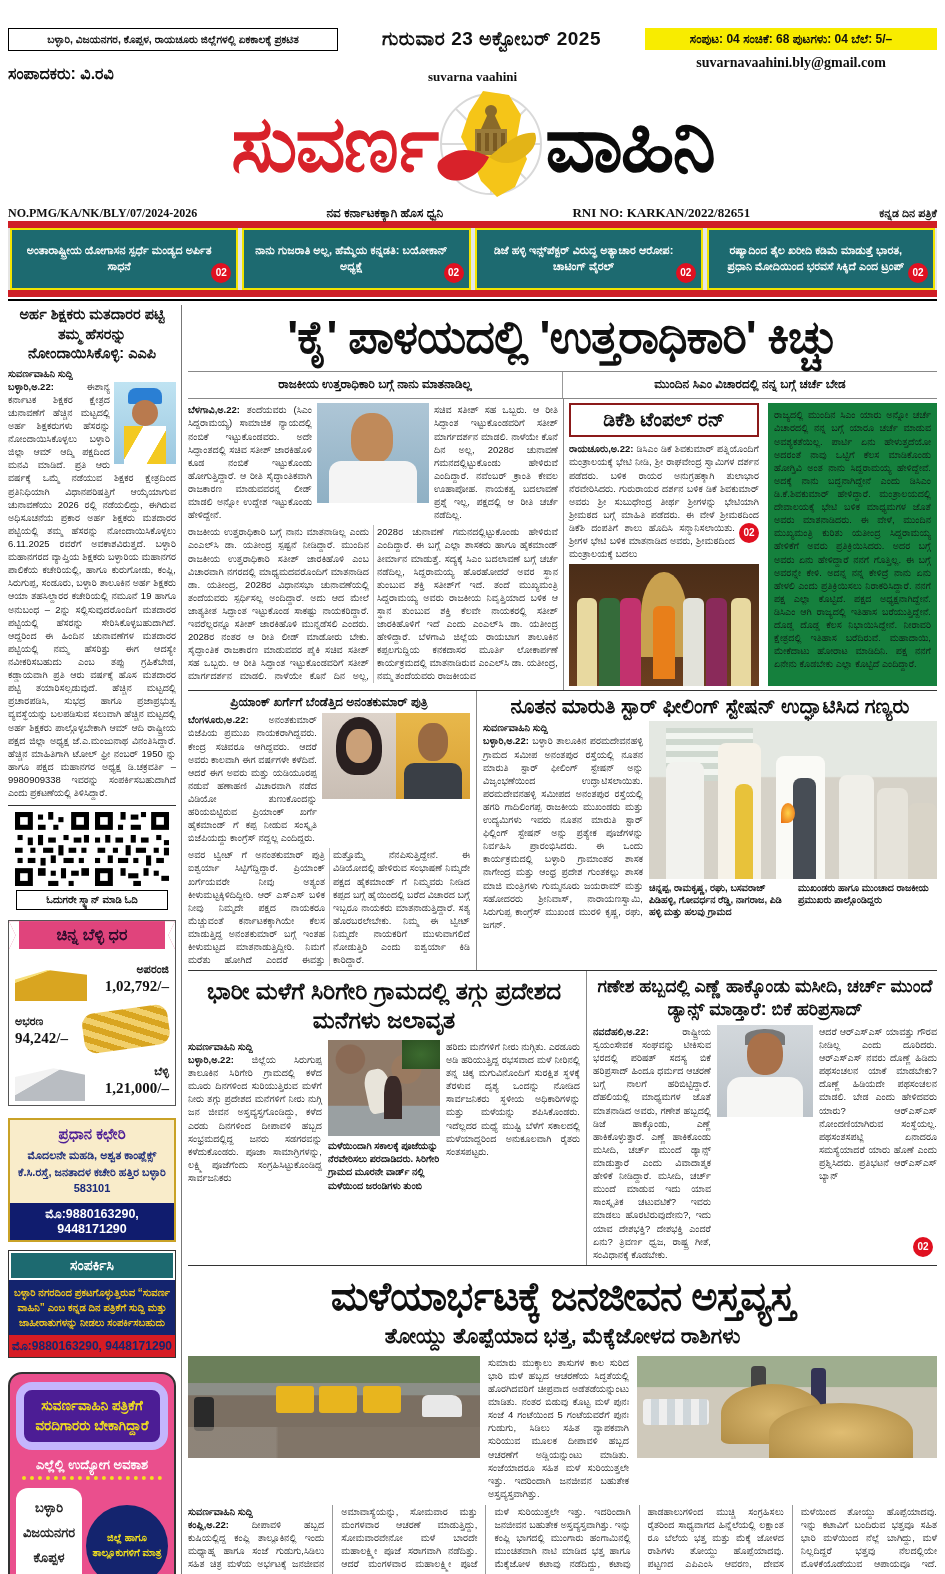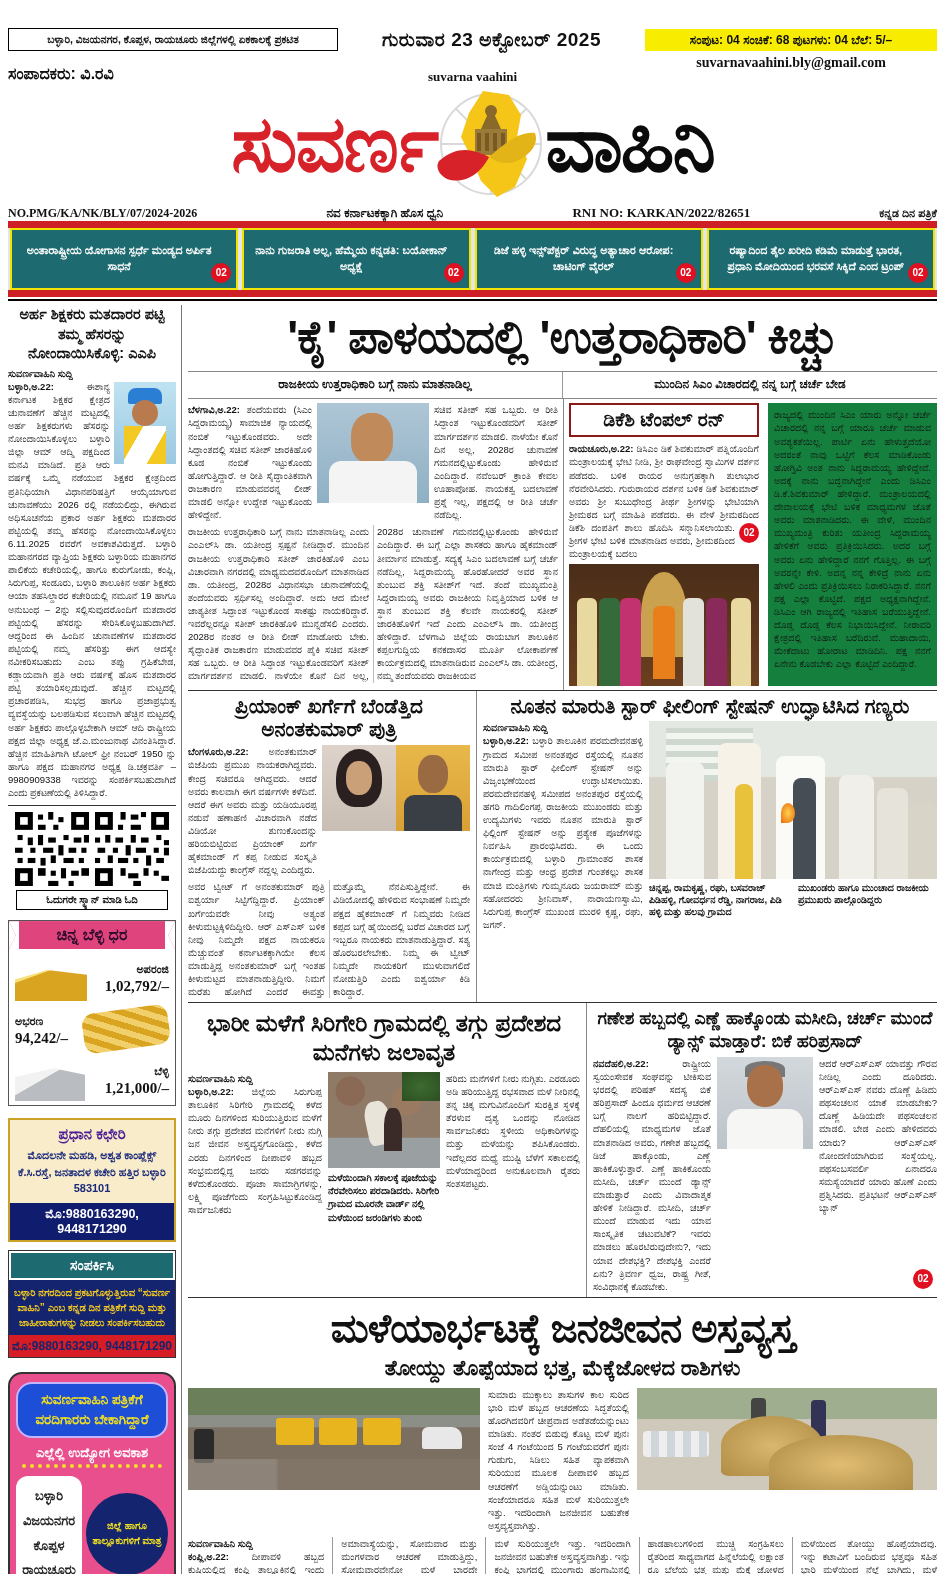--- a/index.html
+++ b/index.html
@@ -1,21 +1,21 @@
 <!DOCTYPE html>
 <html><head>
 <meta charset="utf-8">
 <style>
   * { margin:0; padding:0; box-sizing:border-box; }
   html,body { background:#e9e9e9; }
   body { font-family:"Liberation Sans", sans-serif; color:#111; }
   .page { width:945px; min-height:1574px; margin:0 auto; background:#fff; padding:6px 8px 0 8px; position:relative; }
 
   
-  .hdr-row1 { display:flex; align-items:center; gap:10px; margin-top:22px; }
+  .hdr-row1 { display:flex; align-items:flex-start; gap:10px; margin-top:22px; }
   .pub-box { border:1.5px solid #000; padding:4px 8px; font-size:10.5px; font-weight:bold; width:330px; text-align:center; }
   .hdr-date { flex:1; text-align:center; font-size:19px; font-weight:bold; letter-spacing:.5px; }
   .vol-strip { background:#f8ec00; padding:4px 8px; font-size:12px; font-weight:bold; width:292px; text-align:center; }
   .hdr-row2 { display:flex; justify-content:space-between; align-items:flex-start; margin-top:4px; }
   .editor { font-size:16px; font-weight:bold; margin-top:10px; }
   .email { font-size:14px; font-weight:bold; font-family:"Liberation Serif", serif; width:292px; text-align:center; }
 
   
   .masthead { position:relative; text-align:center; margin-top:-14px; }
   .eng-name { font-size:13px; font-weight:bold; font-family:"Liberation Serif", serif; }
@@ -79,21 +79,21 @@
   .office-title { color:#4c1d95; font-size:15px; font-weight:bold; padding-top:5px; }
   .office-addr { color:#1a2a7a; font-size:11px; font-weight:bold; padding:4px 6px 6px; line-height:1.5; }
   .office-phone { background:#101c6e; color:#fff; font-size:12.5px; font-weight:bold; padding:4px 2px; }
   .contact-box { border:1.5px solid #333; margin-top:8px; }
   .contact-title { background:#1d6a70; border:2px solid #fff; color:#fff; text-align:center; font-size:14px; font-weight:bold; padding:4px 0; }
   .contact-body { background:#14246e; color:#f3c921; font-size:10px; font-weight:bold; text-align:center; padding:5px 4px; line-height:1.5; }
   .contact-phone { background:#d61c24; color:#14246e; font-size:12px; font-weight:bold; text-align:center; padding:4px 0; }
 
   
   .ad { background:#ea4f8d; border:2px solid #333; border-radius:14px; margin-top:14px; padding:8px 6px 10px; }
-  .ad-title { background:#1d4ed8; color:#f3e11e; border:2px solid #c4b5fd; border-radius:16px; font-size:13.5px; font-weight:bold; text-align:center; padding:6px 4px; line-height:1.5; }
+  .ad-title { background:#4c1d95; color:#f3e11e; border:8px solid #c4b5fd; border-radius:16px; font-size:13.5px; font-weight:bold; text-align:center; padding:6px 4px; line-height:1.5; }
   .ad-sub { color:#fff; font-size:13px; font-weight:bold; text-align:center; margin:7px 0 3px; }
   .ad-dots { border-top:4px dotted #f3e11e; margin:2px 6px 8px; }
   .ad-mid { display:flex; align-items:center; gap:4px; }
   .ad-districts { background:#fff; border-radius:12px; flex:1; color:#222; font-size:13px; font-weight:bold; text-align:center; padding:8px 2px; line-height:1.9; }
   .ad-circle { width:82px; height:82px; background:#14246e; border-radius:50%; color:#f3e11e; font-size:10px; font-weight:bold; display:flex; align-items:center; justify-content:center; text-align:center; padding:6px; line-height:1.45; flex:none; }
 
   
   .lead-head { font-size:46px; font-weight:bold; text-align:center; letter-spacing:-1px; line-height:1.05; padding:8px 0 10px; }
   .subheads { display:flex; border-top:1px solid #888; }
   .subhead { flex:1; font-size:12px; font-weight:bold; text-align:center; padding:5px 4px 7px; }
@@ -113,21 +113,21 @@
   .ph-temple { width:100%; height:122px; margin-top:4px; background:linear-gradient(#4a2d18,#6b3f1f); }
   .ph-temple .arch { position:absolute; left:38%; top:6%; width:24%; height:70%; background:#c9a14f; border-radius:50% 50% 0 0; }
   .ph-temple .saint { position:absolute; left:44%; top:34%; width:12%; height:60%; background:#e87f1a; border-radius:6px 6px 0 0; }
   .ph-temple .fig { position:absolute; bottom:0; width:11%; height:72%; border-radius:6px 6px 0 0; }
   .blue-panel { flex:1; background:#15803d; margin:4px 0 4px 4px; padding:5px 6px; }
   .float-pg { float:right; margin:2px 0 2px 4px; position:static; }
 
   
   .row { display:flex; border-top:1.5px solid #333; }
   .pk-art { width:288px; flex:none; padding:4px 6px 4px 0; }
-  .pk-head { font-size:20px; font-weight:bold; text-align:center; margin-bottom:4px; }
+  .pk-head { font-size:12px; font-weight:bold; text-align:center; margin-bottom:4px; }
   .pk-top { display:flex; gap:5px; }
   .pk-photos { display:flex; flex:none; }
   .ph-aish { width:74px; height:86px; background:linear-gradient(#ddd3ca,#c9beb4); }
   .ph-aish .hair { position:absolute; top:4px; left:14px; width:46px; height:58px; background:#2a2020; border-radius:50% 50% 40% 40%; }
   .ph-aish .face { position:absolute; top:16px; left:24px; width:26px; height:34px; background:#caa078; border-radius:45%; }
   .ph-pk { width:74px; height:86px; background:linear-gradient(#e8b84b,#d9a034); }
   .ph-pk .face { position:absolute; top:10px; left:22px; width:30px; height:38px; background:#9a6a42; border-radius:45%; }
   .ph-pk .coat { position:absolute; bottom:0; left:8px; width:58px; height:36px; background:#3a3f46; border-radius:10px 10px 0 0; }
   .pk-bottom { margin-top:4px; column-count:2; column-gap:8px; column-rule:1px solid #bbb; }
 
@@ -559,21 +559,21 @@
               <span class="dateline">ನವದೆಹಲಿ,ಅ.22:</span>
               <span>ರಾಷ್ಟ್ರೀಯ ಸ್ವಯಂಸೇವಕ ಸಂಘವನ್ನು ಟೀಕಿಸುವ ಭರದಲ್ಲಿ ಪರಿಷತ್ ಸದಸ್ಯ ಬಿಕೆ ಹರಿಪ್ರಸಾದ್ ಹಿಂದೂ ಧರ್ಮದ ಆಚರಣೆ ಬಗ್ಗೆ ನಾಲಗೆ ಹರಿಬಿಟ್ಟಿದ್ದಾರೆ. ದೆಹಲಿಯಲ್ಲಿ ಮಾಧ್ಯಮಗಳ ಜೊತೆ ಮಾತನಾಡಿದ ಅವರು, ಗಣೇಶ ಹಬ್ಬದಲ್ಲಿ ಡಿಜೆ ಹಾಕ್ಕೊಂಡು, ಎಣ್ಣೆ ಹಾಕಿಕೊಳ್ಳುತ್ತಾರೆ. ಎಣ್ಣೆ ಹಾಕಿಕೊಂಡು ಮಸೀದಿ, ಚರ್ಚ್ ಮುಂದೆ ಡ್ಯಾನ್ಸ್ ಮಾಡುತ್ತಾರೆ ಎಂದು ವಿವಾದಾತ್ಮಕ ಹೇಳಿಕೆ ನೀಡಿದ್ದಾರೆ. ಮಸೀದಿ, ಚರ್ಚ್ ಮುಂದೆ ಮಾಡುವ ಇದು ಯಾವ ಸಾಂಸ್ಕೃತಿಕ ಚಟುವಟಿಕೆ? ಇವರು ಮಾಡಲು ಹೊರಟಿರುವುದೇನು?, ಇದು ಯಾವ ದೇಶಭಕ್ತಿ? ದೇಶಭಕ್ತಿ ಎಂದರೆ ಏನು? ತ್ರಿವರ್ಣ ಧ್ವಜ, ರಾಷ್ಟ್ರ ಗೀತೆ, ಸಂವಿಧಾನಕ್ಕೆ ಕೊಡಬೇಕು.</span>
             </div>
             <div class="gn-mid">
               <div class="photo ph-bkh">
                 <span class="hairs"></span>
                   <span class="head"></span>
                   <span class="kurta"></span>
               </div>
             </div>
-            <div class="col body-txt">ಆದರೆ ಆರ್‌ಎಸ್‌ಎಸ್ ಯಾವತ್ತು ಗೌರವ ನೀಡಿಲ್ಲ ಎಂದು ದೂರಿದರು. ಆರ್‌ಎಸ್‌ಎಸ್ ನವರು ದೊಣ್ಣೆ ಹಿಡಿದು ಪಥಸಂಚಲನ ಯಾಕೆ ಮಾಡಬೇಕು? ದೊಣ್ಣೆ ಹಿಡಿಯದೇ ಪಥಸಂಚಲನ ಮಾಡಲಿ. ಬೇಡ ಎಂದು ಹೇಳಿದವರು ಯಾರು? ಆರ್‌ಎಸ್‌ಎಸ್ ನೋಂದಣಿಯಾಗಿರುವ ಸಂಸ್ಥೆಯಲ್ಲ. ಪಥಸಂಬಸವರ್ಲಿ ಏನಾದರೂ ಸಮಸ್ಯೆಯಾದರೆ ಯಾರು ಹೊಣೆ ಎಂದು ಪ್ರಶ್ನಿಸಿದರು. ಪ್ರತಿಭಟನೆ ಆರ್‌ಎಸ್‌ಎಸ್ ಬ್ಯಾನ್</div>
+            <div class="col body-txt">ಆದರೆ ಆರ್‌ಎಸ್‌ಎಸ್ ಯಾವತ್ತು ಗೌರವ ನೀಡಿಲ್ಲ ಎಂದು ದೂರಿದರು. ಆರ್‌ಎಸ್‌ಎಸ್ ನವರು ದೊಣ್ಣೆ ಹಿಡಿದು ಪಥಸಂಚಲನ ಯಾಕೆ ಮಾಡಬೇಕು? ದೊಣ್ಣೆ ಹಿಡಿಯದೇ ಪಥಸಂಚಲನ ಮಾಡಲಿ. ಬೇಡ ಎಂದು ಹೇಳಿದವರು ಯಾರು? ಆರ್‌ಎಸ್‌ಎಸ್ ನೋಂದಣಿಯಾಗಿರುವ ಸಂಸ್ಥೆಯಲ್ಲ. ಪಥಸಂತಸಪಟ್ಲಿ ಏನಾದರೂ ಸಮಸ್ಯೆಯಾದರೆ ಯಾರು ಹೊಣೆ ಎಂದು ಪ್ರಶ್ನಿಸಿದರು. ಪ್ರತಿಭಟನೆ ಆರ್‌ಎಸ್‌ಎಸ್ ಬ್ಯಾನ್</div>
           </div>
           <span class="pgnum gn-pg">02</span>
         </div>
       </div>
 
       <div class="row" style="flex-direction:column">
         <div class="bt-head">ಮಳೆಯಾರ್ಭಟಕ್ಕೆ ಜನಜೀವನ ಅಸ್ತವ್ಯಸ್ತ</div>
         <div class="bt-sub">ತೋಯ್ದು ತೊಪ್ಪೆಯಾದ ಭತ್ತ, ಮೆಕ್ಕೆಜೋಳದ ರಾಶಿಗಳು</div>
         <div class="bt-photos">
           <div class="photo ph-road">

